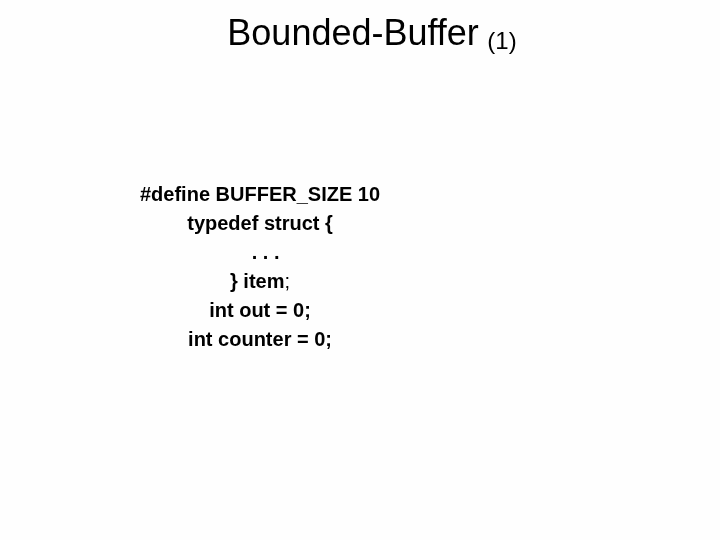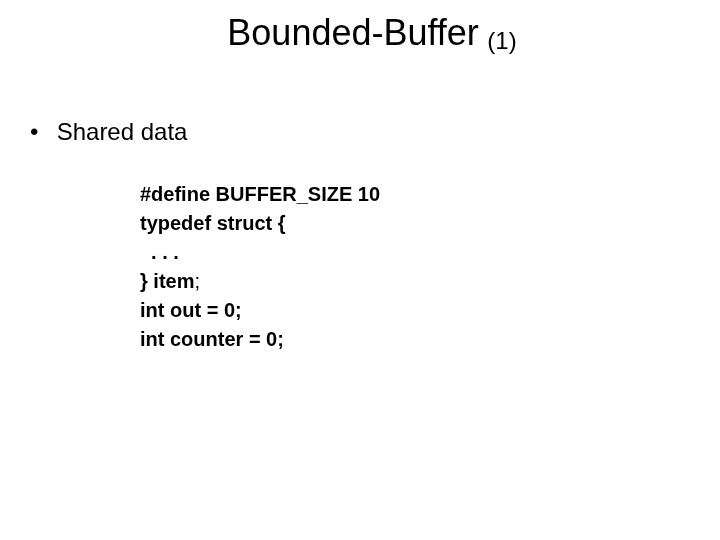--- a/index.html
+++ b/index.html
@@ -49,37 +49,34 @@
   .code-block {
     position: absolute;
     top: 180px;
     left: 140px;
     font-size: 20px;
     font-weight: 700;
     line-height: 1.45;
   }
   .code-line {
     white-space: pre;
+    text-align: center;
   }
   .nb { font-weight: 400; } 
 </style>
 </head>
 <body>
 
 <div class="slide">
 
   <div class="title-wrap">
     <span class="title-main">Bounded-Buffer</span>
     <span class="title-sub">(1)</span>
   </div>
 
-  <div class="bullet-row">
-    <span class="bullet-dot">•</span>
-    <span>Shared data</span>
-  </div>
 
   <div class="code-block">
     <div class="code-line">#define BUFFER_SIZE 10</div>
     <div class="code-line">typedef struct {</div>
     <div class="code-line">  . . .</div>
     <div class="code-line"><span>} item</span><span class="nb">;</span></div>
     <div class="code-line">int out = 0;</div>
     <div class="code-line">int counter = 0;</div>
   </div>
 

